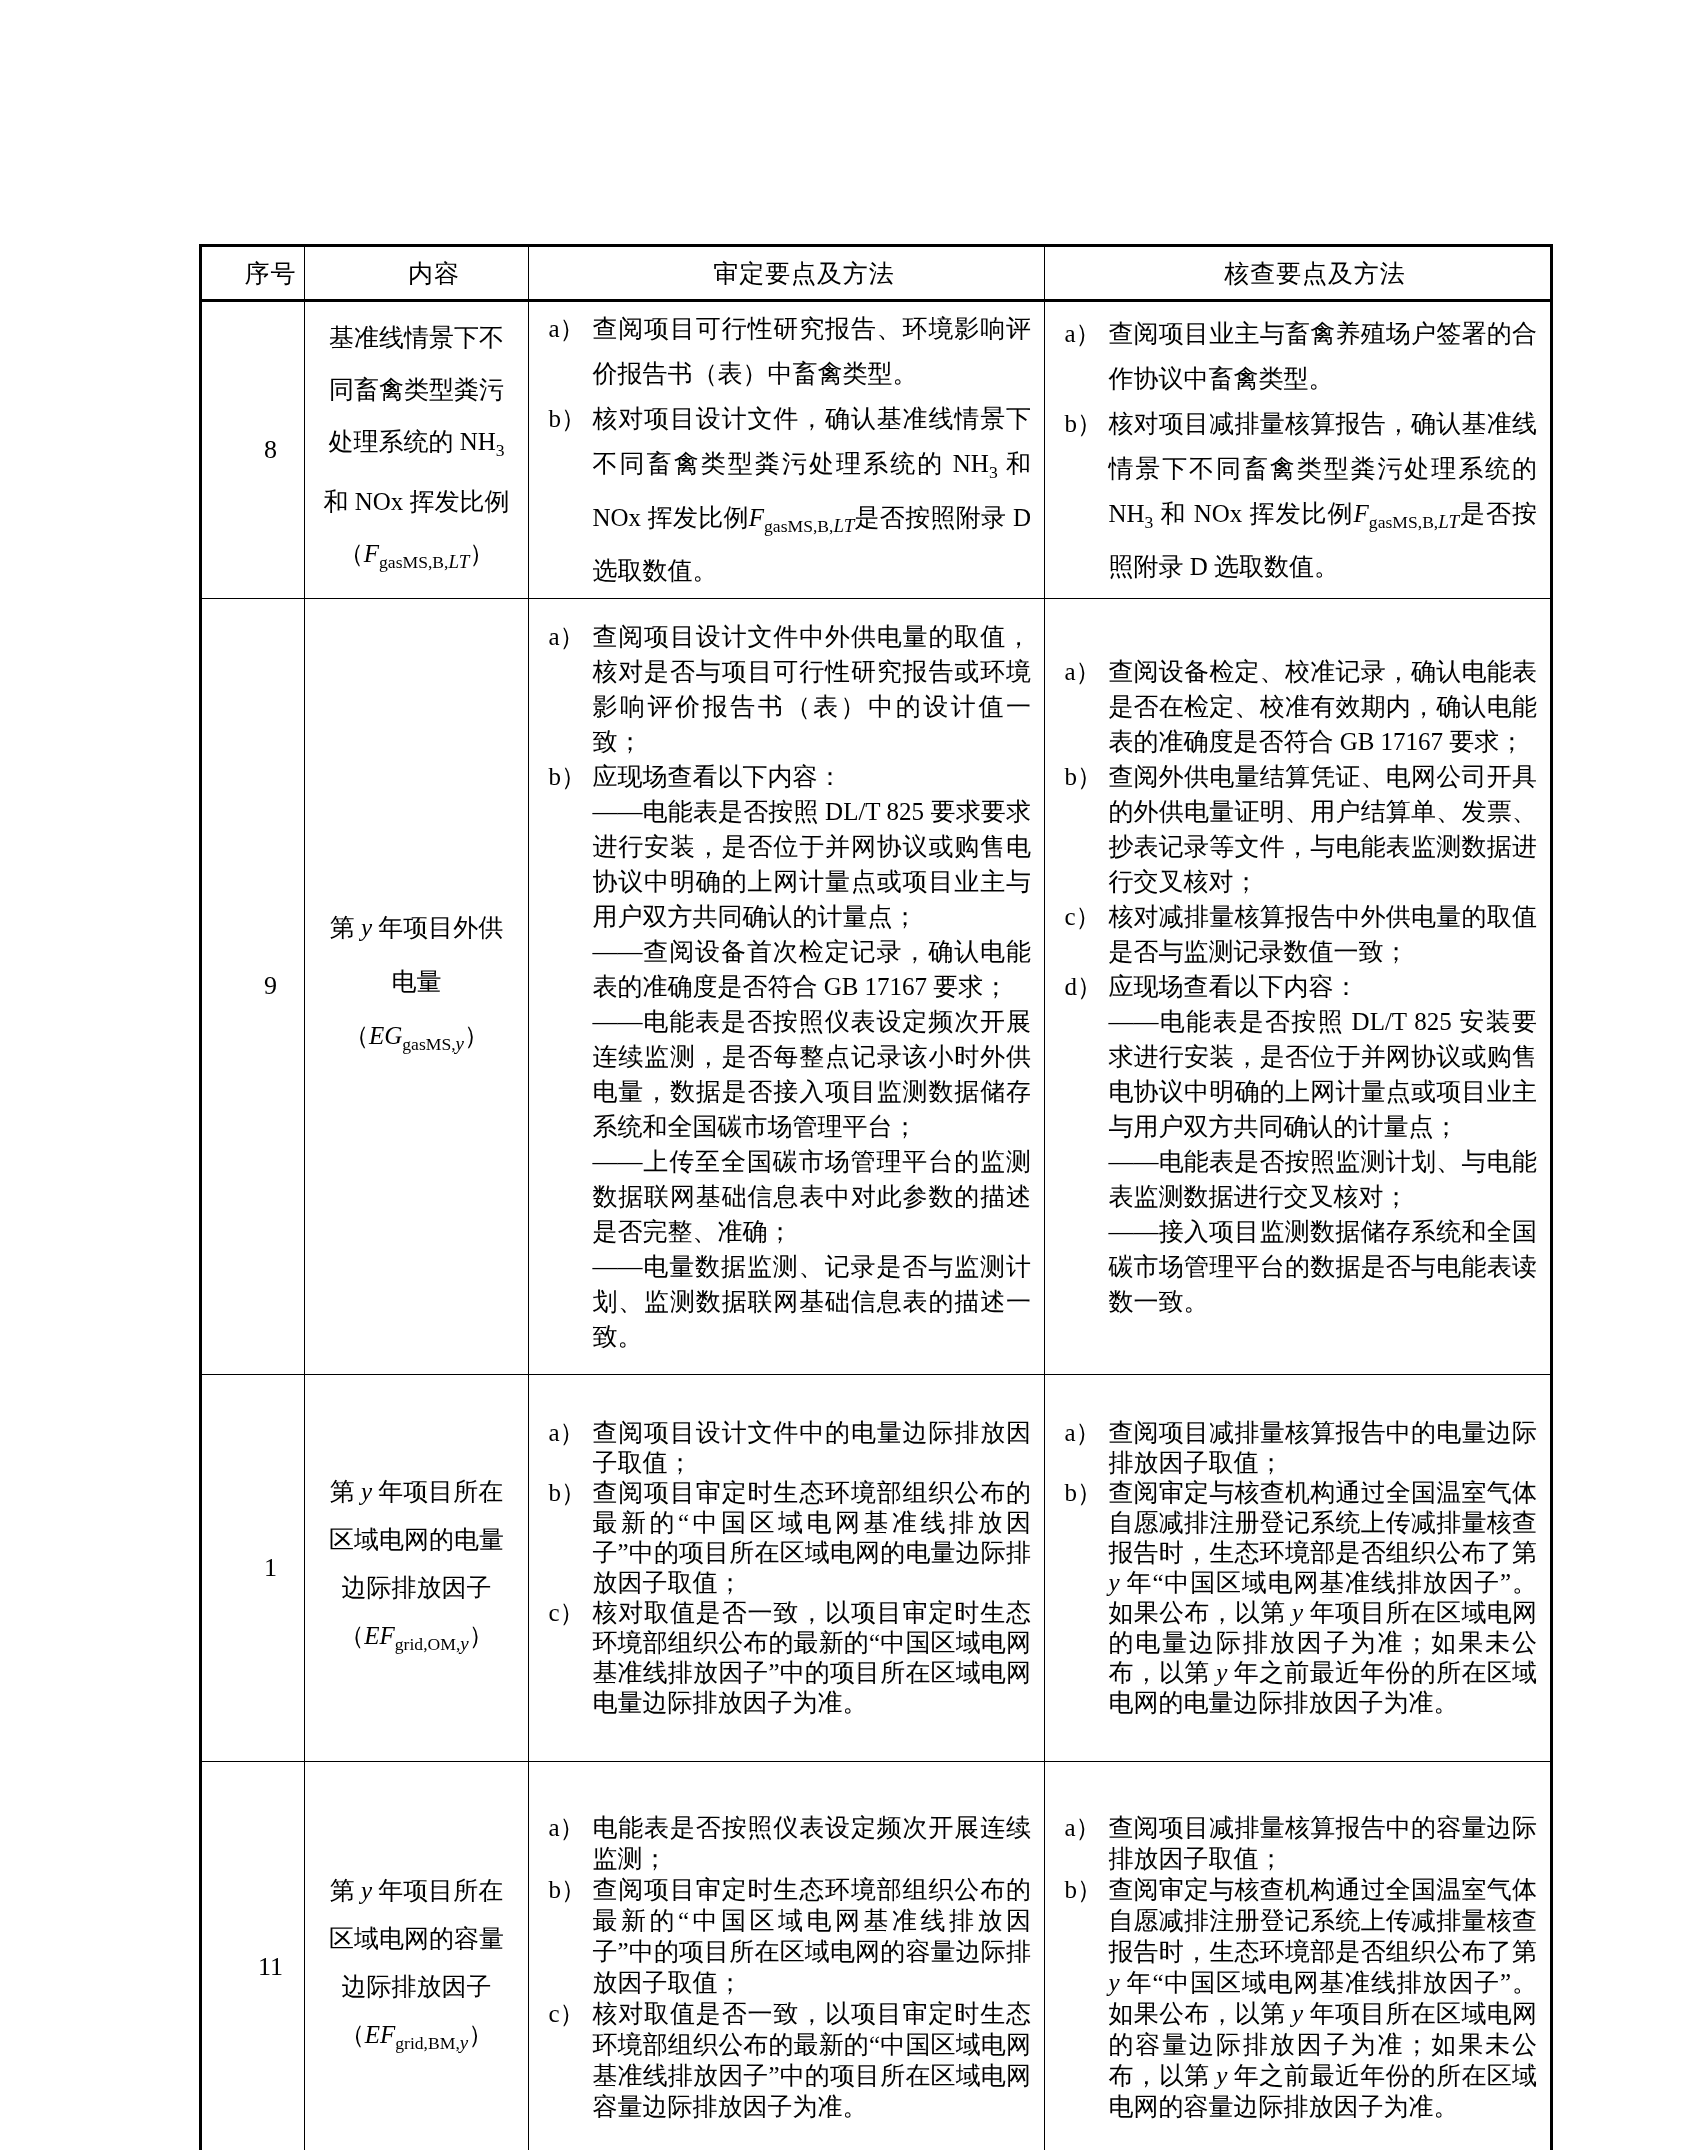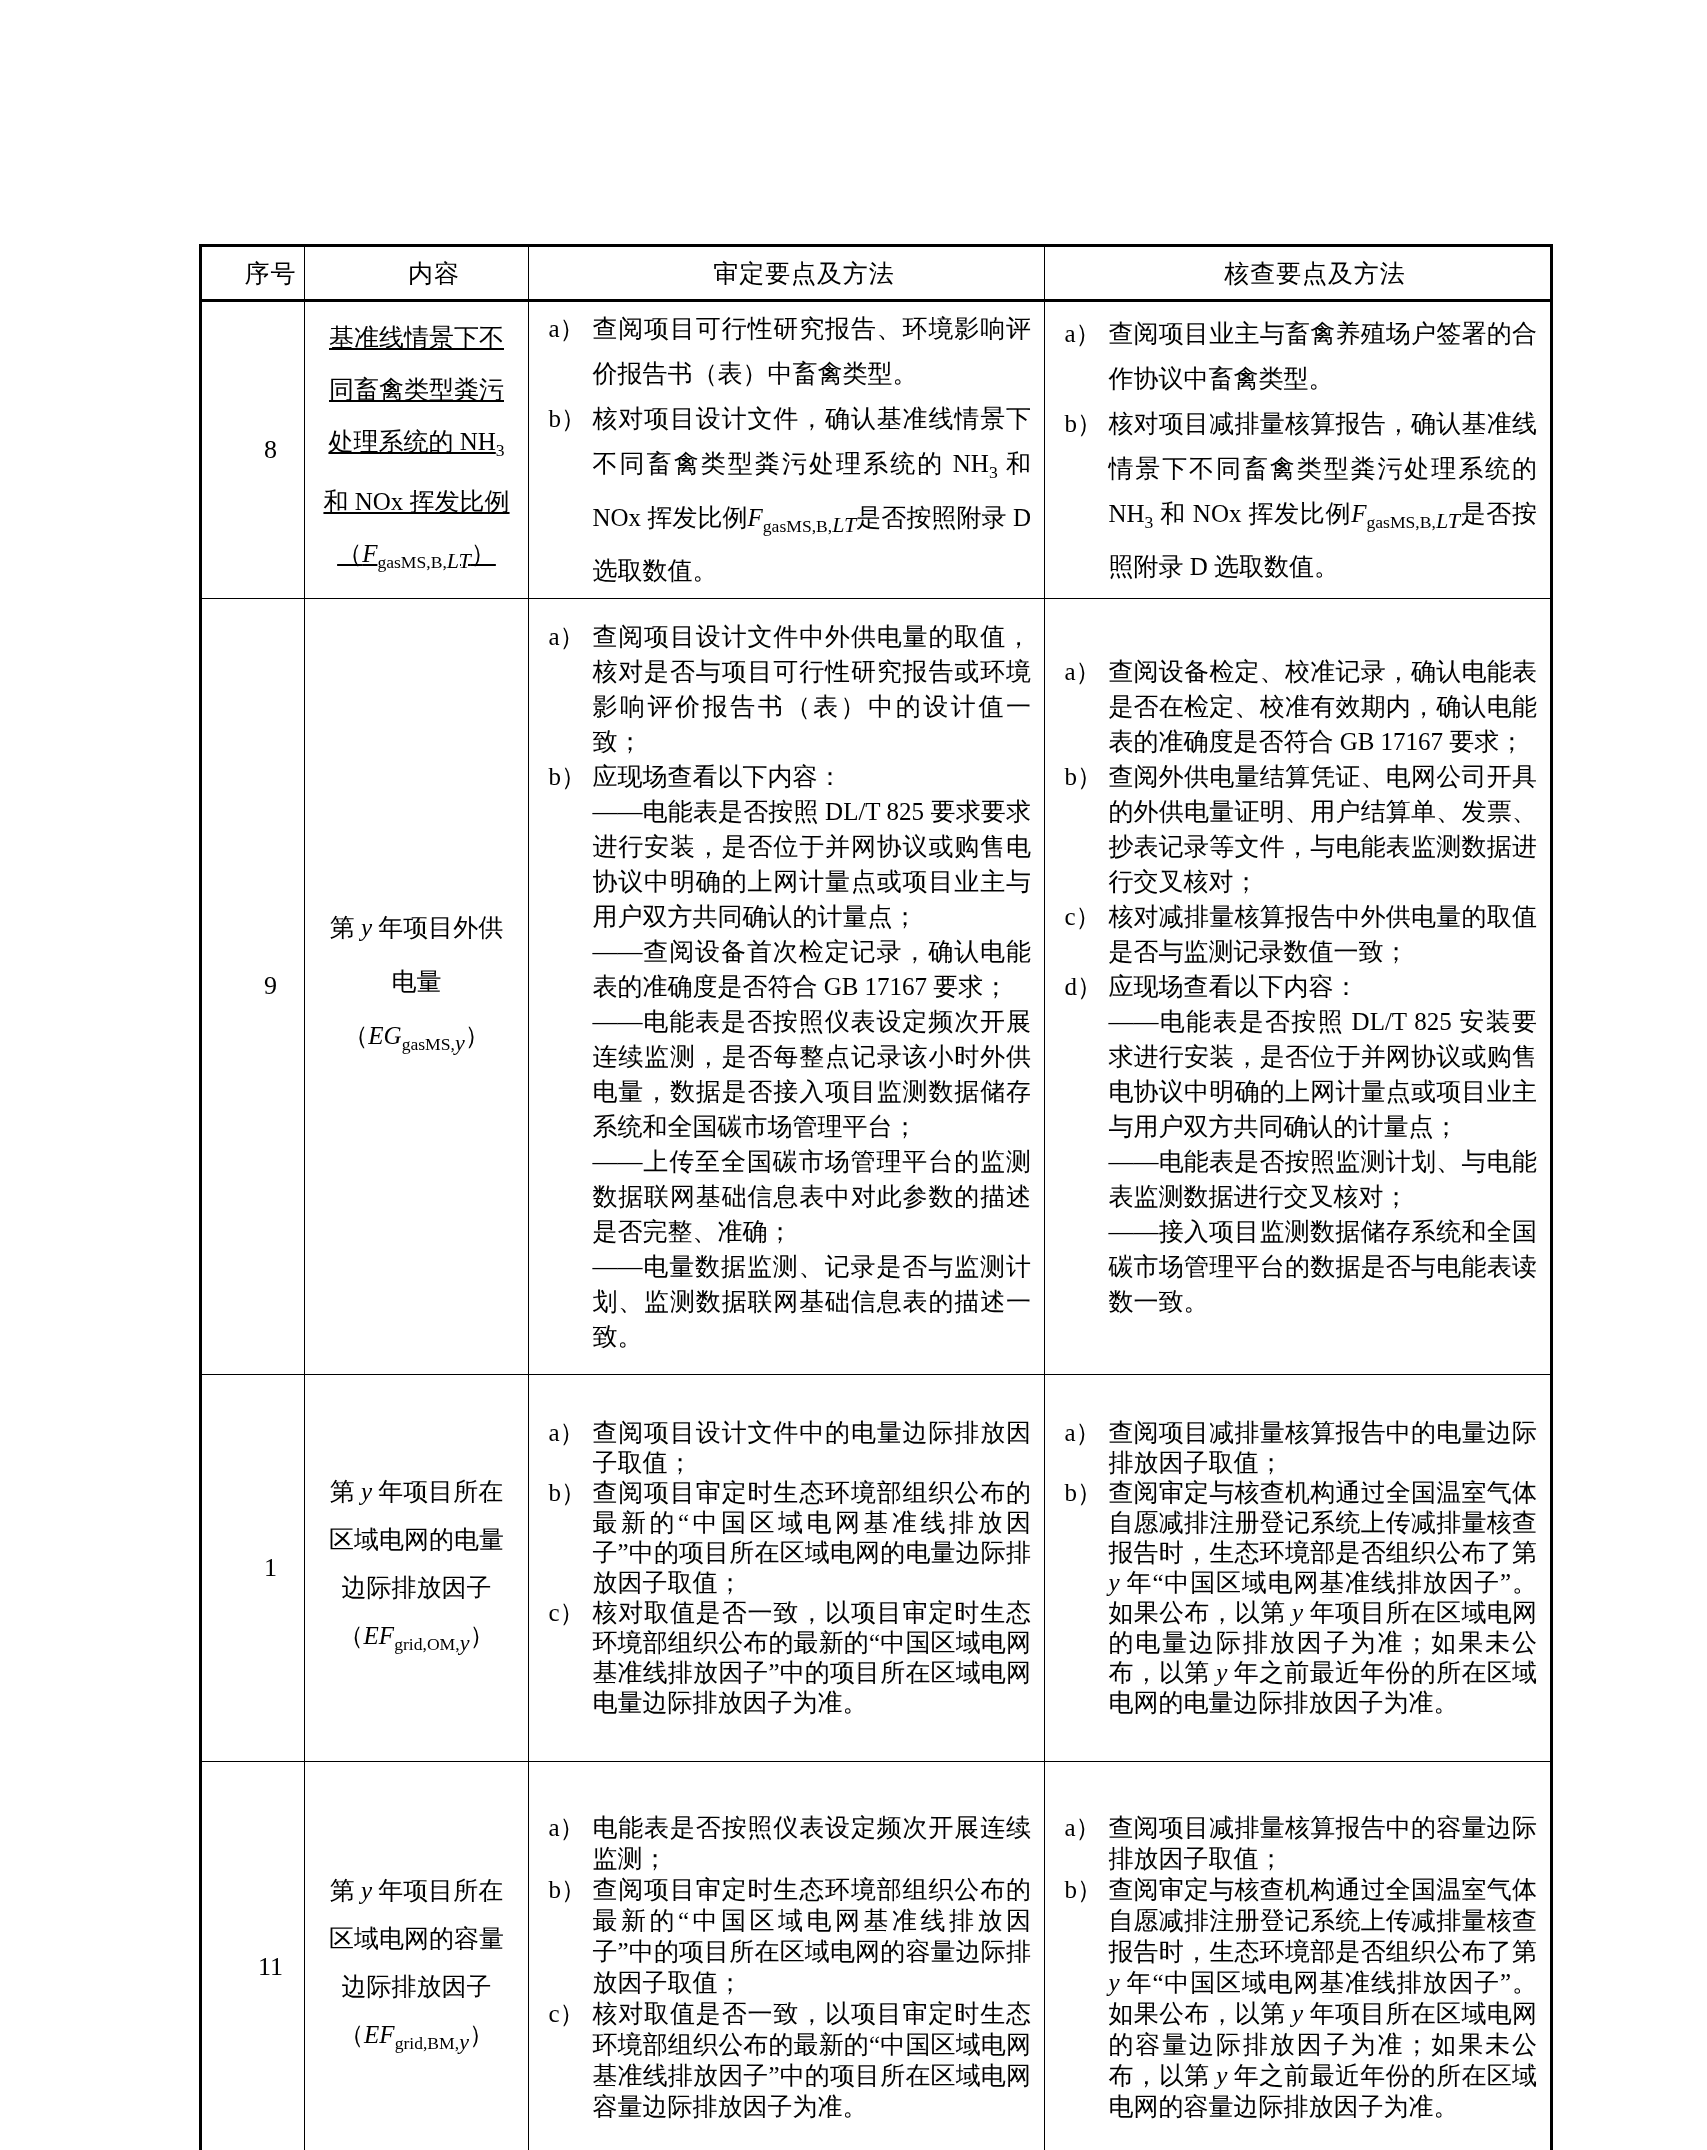--- a/index.html
+++ b/index.html
@@ -33,33 +33,33 @@
     letter-spacing:0.9px;
   }
   td.num{text-align:center;font-size:26px;}
   td.content{text-align:center;padding:0 5.2px;}
   td.pt{vertical-align:middle;padding:4.3px 13px 4.3px 19.4px;}
   .cline{display:block;}
   tr.row-8 td.pt{line-height:45px;}
   tr.row-9 td.pt{line-height:35px;}
   tr.row-10 td.pt{line-height:30px;}
   tr.row-11 td.pt{line-height:31px;}
-  tr.row-8 td.content{line-height:52px;text-decoration:underline;}
+  tr.row-8 td.content{line-height:52px;}
   tr.row-9 td.content{line-height:54px;margin-left:28px;}
   tr.row-10 td.content,tr.row-11 td.content{line-height:48px;}
   tr.row-8{height:277px;}
   tr.row-9{height:776px;}
   tr.row-10{height:387px;}
   tr.row-11{height:413px;}
   .item{position:relative;padding-left:44px;text-align:justify;}
   .item .marker{position:absolute;left:0;top:0;}
   .subitem{display:block;text-align:justify;}
   .rs-i{font-style:italic;}
   .rs-s{font-size:17.6px;vertical-align:-5.6px;}
-  .rs-si{font-size:22px;vertical-align:-5.6px;font-style:italic;}
+  .rs-si{font-size:19px;vertical-align:-5.6px;font-style:italic;}
 </style>
 </head>
 <body>
 
 <div class="page">
   <table class="doc-table">
     <colgroup>
       <col style="width:104px">
       <col style="width:224px">
       <col style="width:516px">

